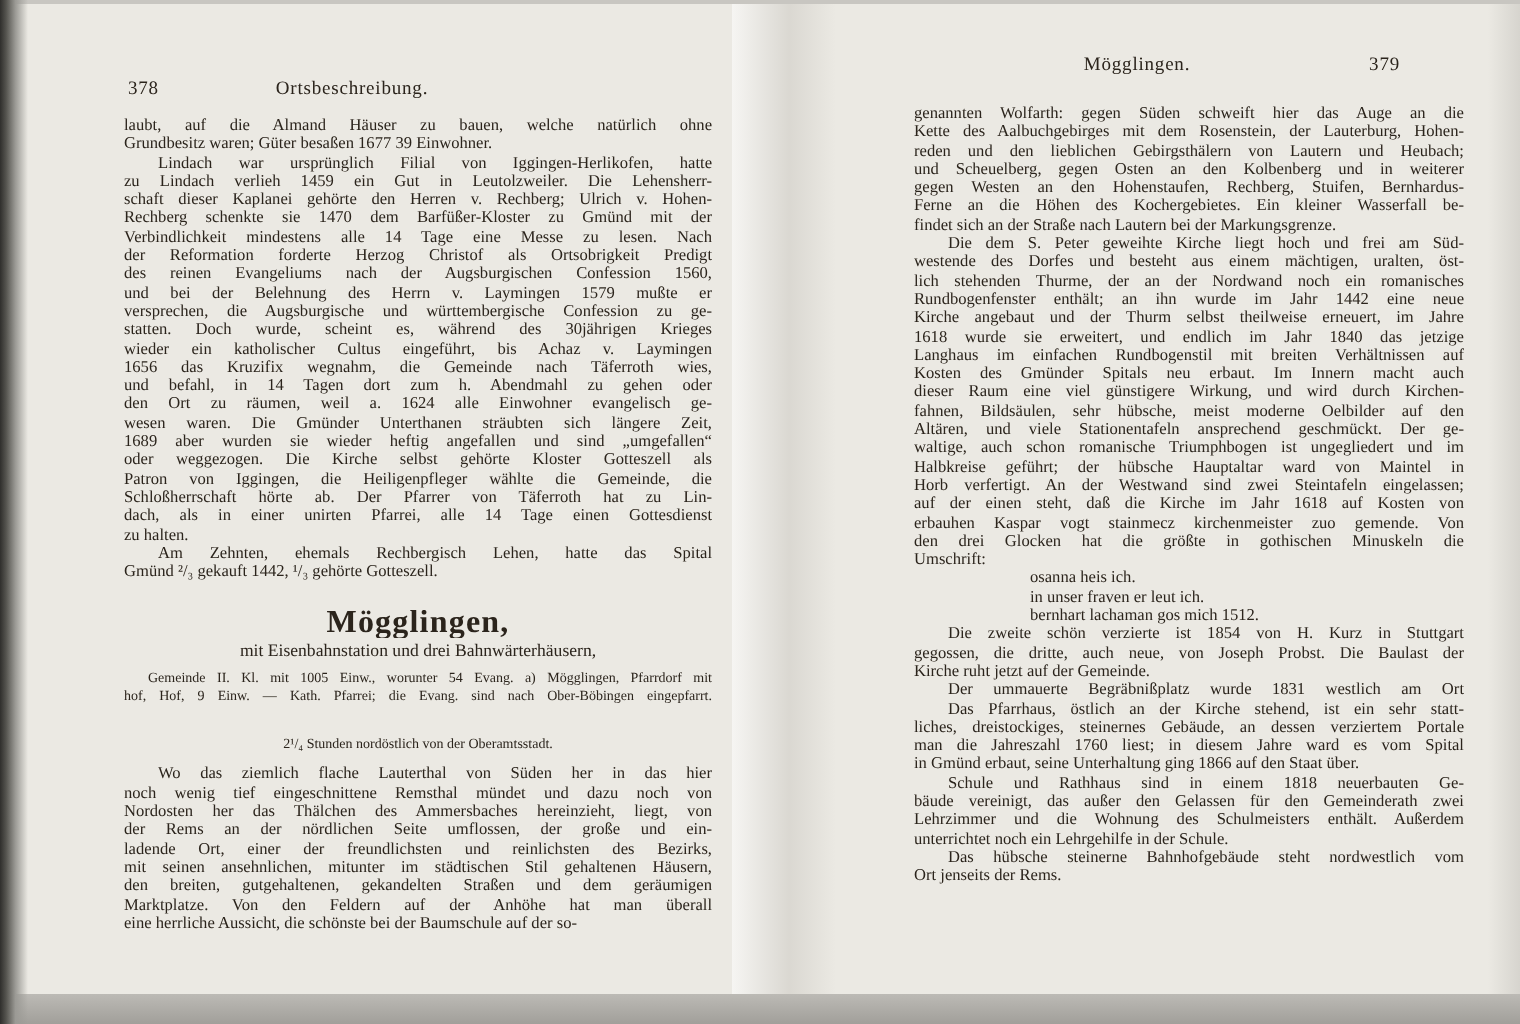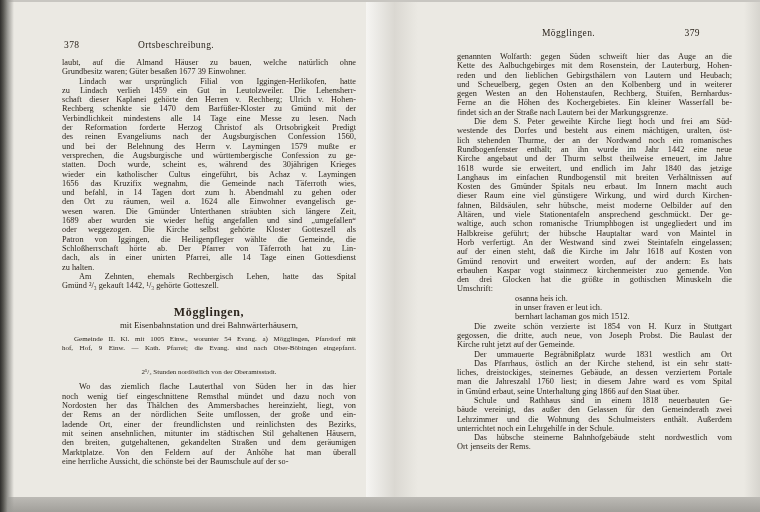--- a/index.html
+++ b/index.html
@@ -42,21 +42,21 @@
   .para{margin:0;}
   .line{
     font-size:8.3px;line-height:9.3px;height:9.3px;overflow:hidden;
     text-align:justify;text-align-last:justify;
   }
   .line.indent{text-indent:17px;}
   .line.last{text-align-last:left;}
   .line.center-last{text-align-last:center;margin-top:15px;}
 
   .para.heading{margin:15px 0 1px;}
-  .para.heading .line{font-size:12px;font-weight:bold;height:14px;line-height:14px;
+  .para.heading .line{font-size:16px;font-weight:bold;height:14px;line-height:14px;
     text-align:center;text-align-last:center;letter-spacing:0.6px;}
   .para.sub{margin:0 0 4px;}
   .para.sub .line{font-size:8.8px;height:11px;line-height:11px;
     text-align:center;text-align-last:center;}
   .para.small .line{font-size:7px;line-height:9px;height:9px;}
   .para.small .line.indent{text-indent:12px;}
   .para.small{margin:0 0 5px;}
   .para.verse{padding-left:58px;}
   .para.verse .line{text-align:left;text-align-last:left;}
 </style>
@@ -153,21 +153,20 @@
           <div class="line">1618 wurde sie erweitert, und endlich im Jahr 1840 das jetzige</div>
           <div class="line">Langhaus im einfachen Rundbogenstil mit breiten Verhältnissen auf</div>
           <div class="line">Kosten des Gmünder Spitals neu erbaut.  Im Innern macht auch</div>
           <div class="line">dieser Raum eine viel günstigere Wirkung, und wird durch Kirchen-</div>
           <div class="line">fahnen, Bildsäulen, sehr hübsche, meist moderne Oelbilder auf den</div>
           <div class="line">Altären, und viele Stationentafeln ansprechend geschmückt.  Der ge-</div>
           <div class="line">waltige, auch schon romanische Triumphbogen ist ungegliedert und im</div>
           <div class="line">Halbkreise geführt; der hübsche Hauptaltar ward von Maintel in</div>
           <div class="line">Horb verfertigt.  An der Westwand sind zwei Steintafeln eingelassen;</div>
           <div class="line">auf der einen steht, daß die Kirche im Jahr 1618 auf Kosten von</div>
-          <div class="line">Gmünd renovirt und erweitert worden, auf der andern: Es hats</div>
           <div class="line">erbauhen Kaspar vogt stainmecz kirchenmeister zuo gemende.  Von</div>
           <div class="line">den drei Glocken hat die größte in gothischen Minuskeln die</div>
           <div class="line last">Umschrift:</div>
         </div>
         <div class="para verse">
           <div class="line">osanna heis ich.</div>
           <div class="line">in unser fraven er leut ich.</div>
           <div class="line last">bernhart lachaman gos mich 1512.</div>
         </div>
         <div class="para body">

